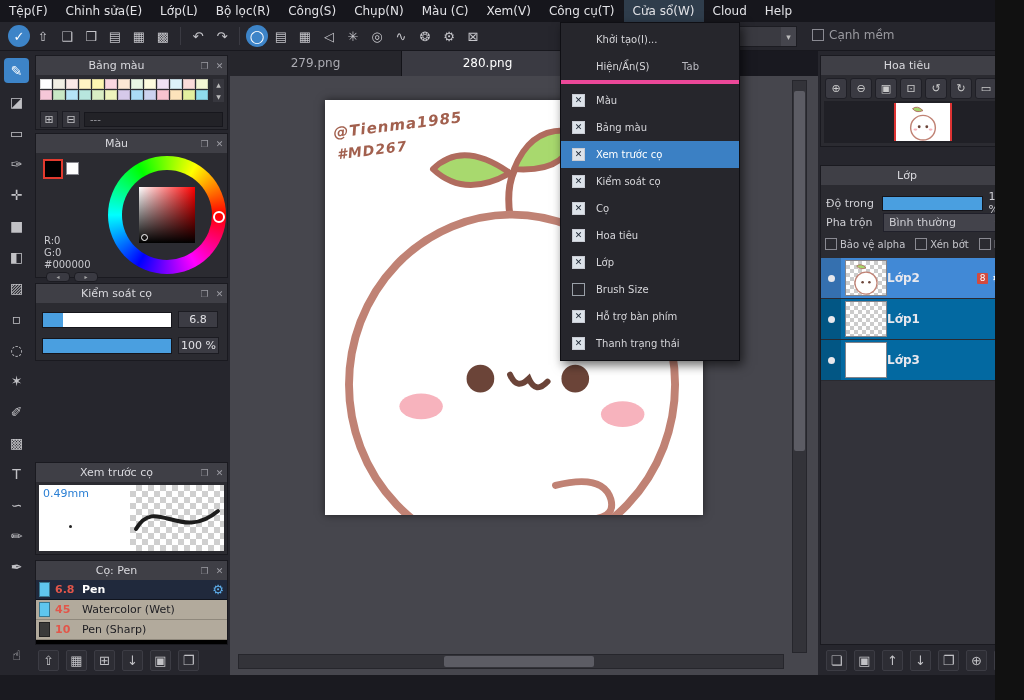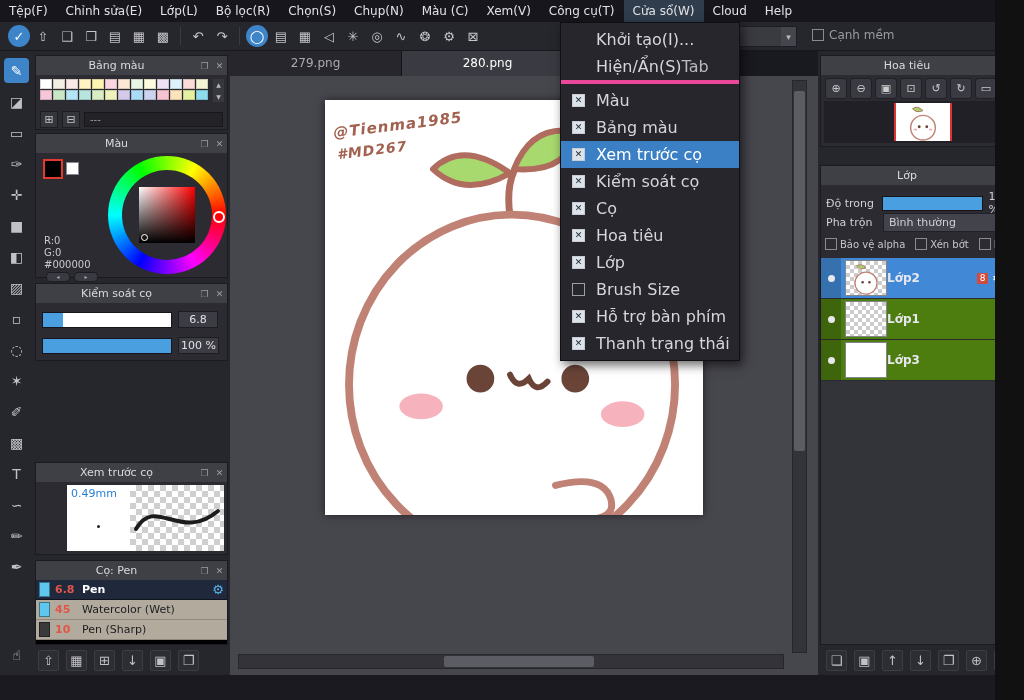--- a/index.html
+++ b/index.html
@@ -107,40 +107,40 @@
   .lrow{position:absolute;left:5px;display:flex;align-items:center;gap:5px;font-size:11px;color:#cfcfd4;}
   .lr-op{top:24px;} .lr-blend{top:47px;}
   .llabel{width:52px;}
   .lslider{width:100px;height:13px;background:#fff;border:1px solid #15151b;position:relative;}
   .lselect{width:120px;height:17px;background:#43434b;border:1px solid #20202a;display:flex;align-items:center;}
   .lselect .val{flex:1;padding-left:5px;}
   .lselect .arr{width:14px;text-align:center;color:#bbb;font-size:9px;}
   .layer-opts{position:absolute;left:4px;top:72px;display:flex;gap:10px;font-size:10px;color:#c5c5cb;white-space:nowrap;}
   .lopt{display:flex;align-items:center;gap:3px;}
   .layer-list{position:absolute;left:0;top:92px;right:9px;bottom:0;background:#33333a;}
-  .layer-row{height:40px;display:flex;align-items:center;background:#4d7c0f;border-bottom:1px solid #2a2a30;position:relative;}
+  .layer-row{height:40px;display:flex;align-items:center;background:#0369a1;border-bottom:1px solid #2a2a30;position:relative;}
   .layer-row.selected{background:#4189d6;}
   .eye-cell{width:20px;height:100%;background:rgba(0,0,0,.18);display:flex;align-items:center;justify-content:center;}
   .eye-dot{width:7px;height:7px;border-radius:50%;background:#e8e8ec;}
   .layer-thumb{width:40px;height:34px;margin-left:4px;border:1px solid #83838a;background:#fff;position:relative;overflow:hidden;flex:none;}
   .layer-thumb.checker{background-color:#fff;background-image:linear-gradient(45deg,#ccc 25%,transparent 25%,transparent 75%,#ccc 75%),linear-gradient(45deg,#ccc 25%,transparent 25%,transparent 75%,#ccc 75%);background-size:8px 8px;background-position:0 0,4px 4px;}
   .layer-thumb svg{position:absolute;inset:0;width:100%;height:100%;display:none;}
   .layer-thumb svg.show{display:block;}
   .layer-name{margin-left:0;font-size:12px;font-weight:bold;color:#e8e8ee;flex:1;}
   .layer-badge{background:#d24b3f;color:#fff;font-size:9px;min-width:11px;height:11px;line-height:11px;text-align:center;margin-right:4px;border-radius:1px;}
   .layer-badge:empty{display:none;}
   .layer-gear{display:none;width:18px;color:#fff;font-size:14px;margin-right:4px;}
   .layer-gear.show{display:block;}
   .lscroll{position:absolute;right:1px;top:92px;width:7px;bottom:2px;background:#2c2c33;}
   .lscroll .thumb{position:absolute;left:0;right:0;top:2px;height:62px;background:#4a9fe0;border-radius:2px;}
   
   .statusbar{position:absolute;left:0;right:0;bottom:0;height:25px;background:#1a1a20;}
   
   .wmenu{position:absolute;left:560px;top:22px;width:178px;background:#26262c;border:1px solid #0f0f14;box-shadow:3px 4px 10px rgba(0,0,0,.6);z-index:50;padding:3px 0;}
-  .wmenu-item{height:27px;display:flex;align-items:center;color:#d6d6da;font-size:16px;}
+  .wmenu-item{height:27px;display:flex;align-items:center;color:#d6d6da;font-size:10px;}
   .wmenu-item.selected{background:#3b80c4;color:#fff;}
   .wmenu-item.has-sep{border-bottom:4px solid #ec4899;margin-bottom:3px;}
   .wcheck{width:11px;height:11px;margin-left:11px;flex:none;border:1px solid transparent;position:relative;}
   .wcheck.boxed{border-color:#9aa0a8;}
   .wcheck.boxed.checked{background:#dde3ea;border-color:#c9ccd4;}
   .wcheck.boxed.checked::after{content:"✕";position:absolute;inset:0;color:#1c2633;font-size:9px;line-height:11px;text-align:center;}
   .wlabel{margin-left:11px;flex:1;white-space:nowrap;}
   .wshort{margin-right:40px;color:#b9b9c0;}
 </style>
 </head>
@@ -151,21 +151,21 @@
   <div class="menubar">
 
       <span class="menu-item">Tệp(F)</span>
 
       <span class="menu-item">Chỉnh sửa(E)</span>
 
       <span class="menu-item">Lớp(L)</span>
 
       <span class="menu-item">Bộ lọc(R)</span>
 
-      <span class="menu-item">Chọn(S)</span>
+      <span class="menu-item">Công(S)</span>
 
       <span class="menu-item">Chụp(N)</span>
 
       <span class="menu-item">Màu (C)</span>
 
       <span class="menu-item">Xem(V)</span>
 
       <span class="menu-item">Công cụ(T)</span>
 
       <span class="menu-item active">Cửa sổ(W)</span>
@@ -331,21 +331,21 @@
       </div>
     </div>
   </div>
 
   <div class="panel p-preview">
     <div class="phead">
       <span class="ptitle">Xem trước cọ</span>
       <span class="picon">❐</span>
       <span class="picon">✕</span>
     </div>
-    <div class="pbody" style="height:74px;margin-left:28px;">
+    <div class="pbody" style="height:74px;">
       <div class="prev-area">
         <span class="prev-size">0.49mm</span>
         <span class="prev-dot"></span>
         <div class="prev-checker checker">
           <svg viewBox="0 0 94 66" width="94" height="66">
             <path d="M6 44 C 26 10, 50 58, 88 26" fill="none" stroke="#1c1c1c" stroke-width="4" stroke-linecap="round"></path>
           </svg>
         </div>
       </div>
     </div>

